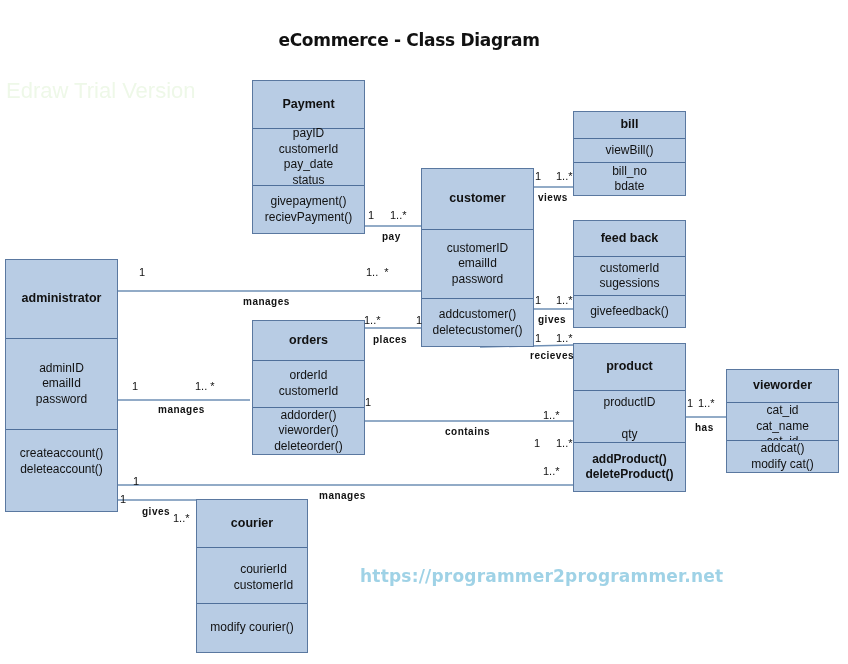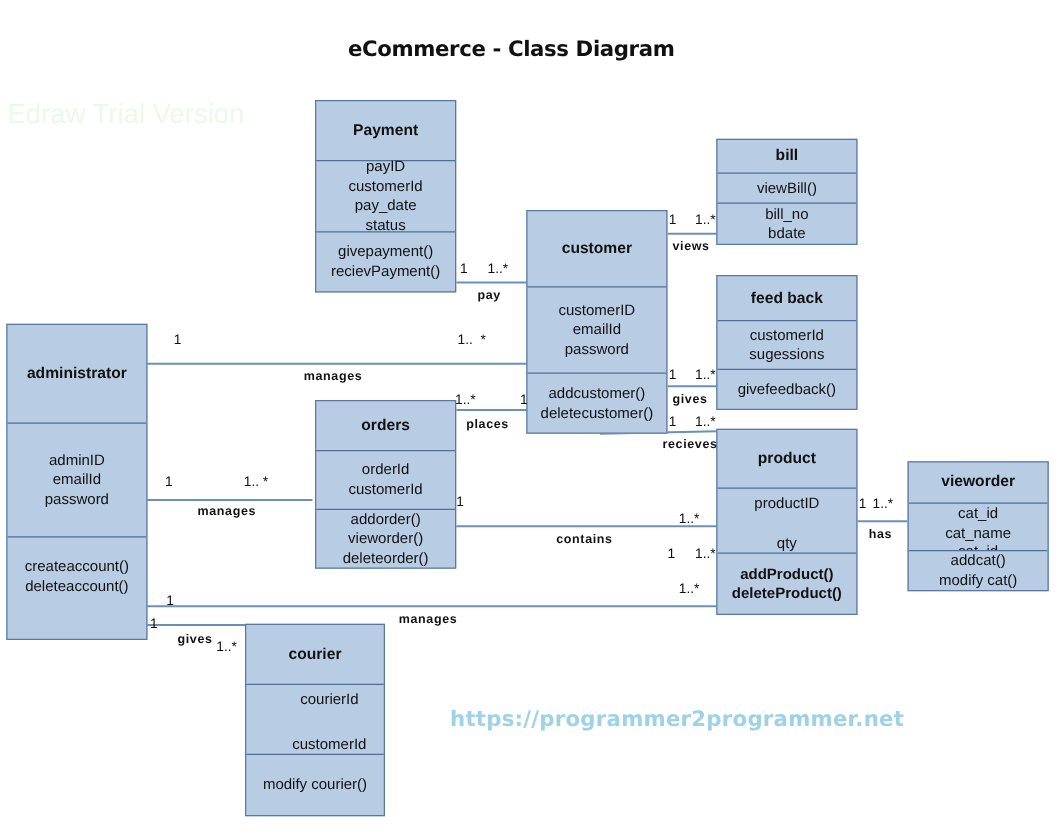--- a/index.html
+++ b/index.html
@@ -150,21 +150,21 @@
   <div class="sec" style="flex:1;text-align:center;">
     <span>addcat()</span>
     <span>modify cat()</span>
   </div>
 </div>
 
 <div class="cls" style="left:196px;top:499px;width:112px;height:154px;">
   <div class="sec" style="height:47px;">
       <span class="name">courier</span>
     </div>
-  <div class="sec" style="height:56px;justify-content:space-between;padding-top:4px;box-sizing:border-box;padding-left:23px;">
+  <div class="sec" style="height:56px;justify-content:center;padding-top:4px;box-sizing:border-box;padding-left:23px;">
     <span>courierId</span>
     <span>customerId</span>
   </div>
   <div class="sec" style="flex:1;">
     <span>modify courier()</span>
   </div>
 </div>
 
 <span class="lbl" style="left:368px;top:209px;">1</span>
 <span class="lbl" style="left:390px;top:209px;">1..*</span>

